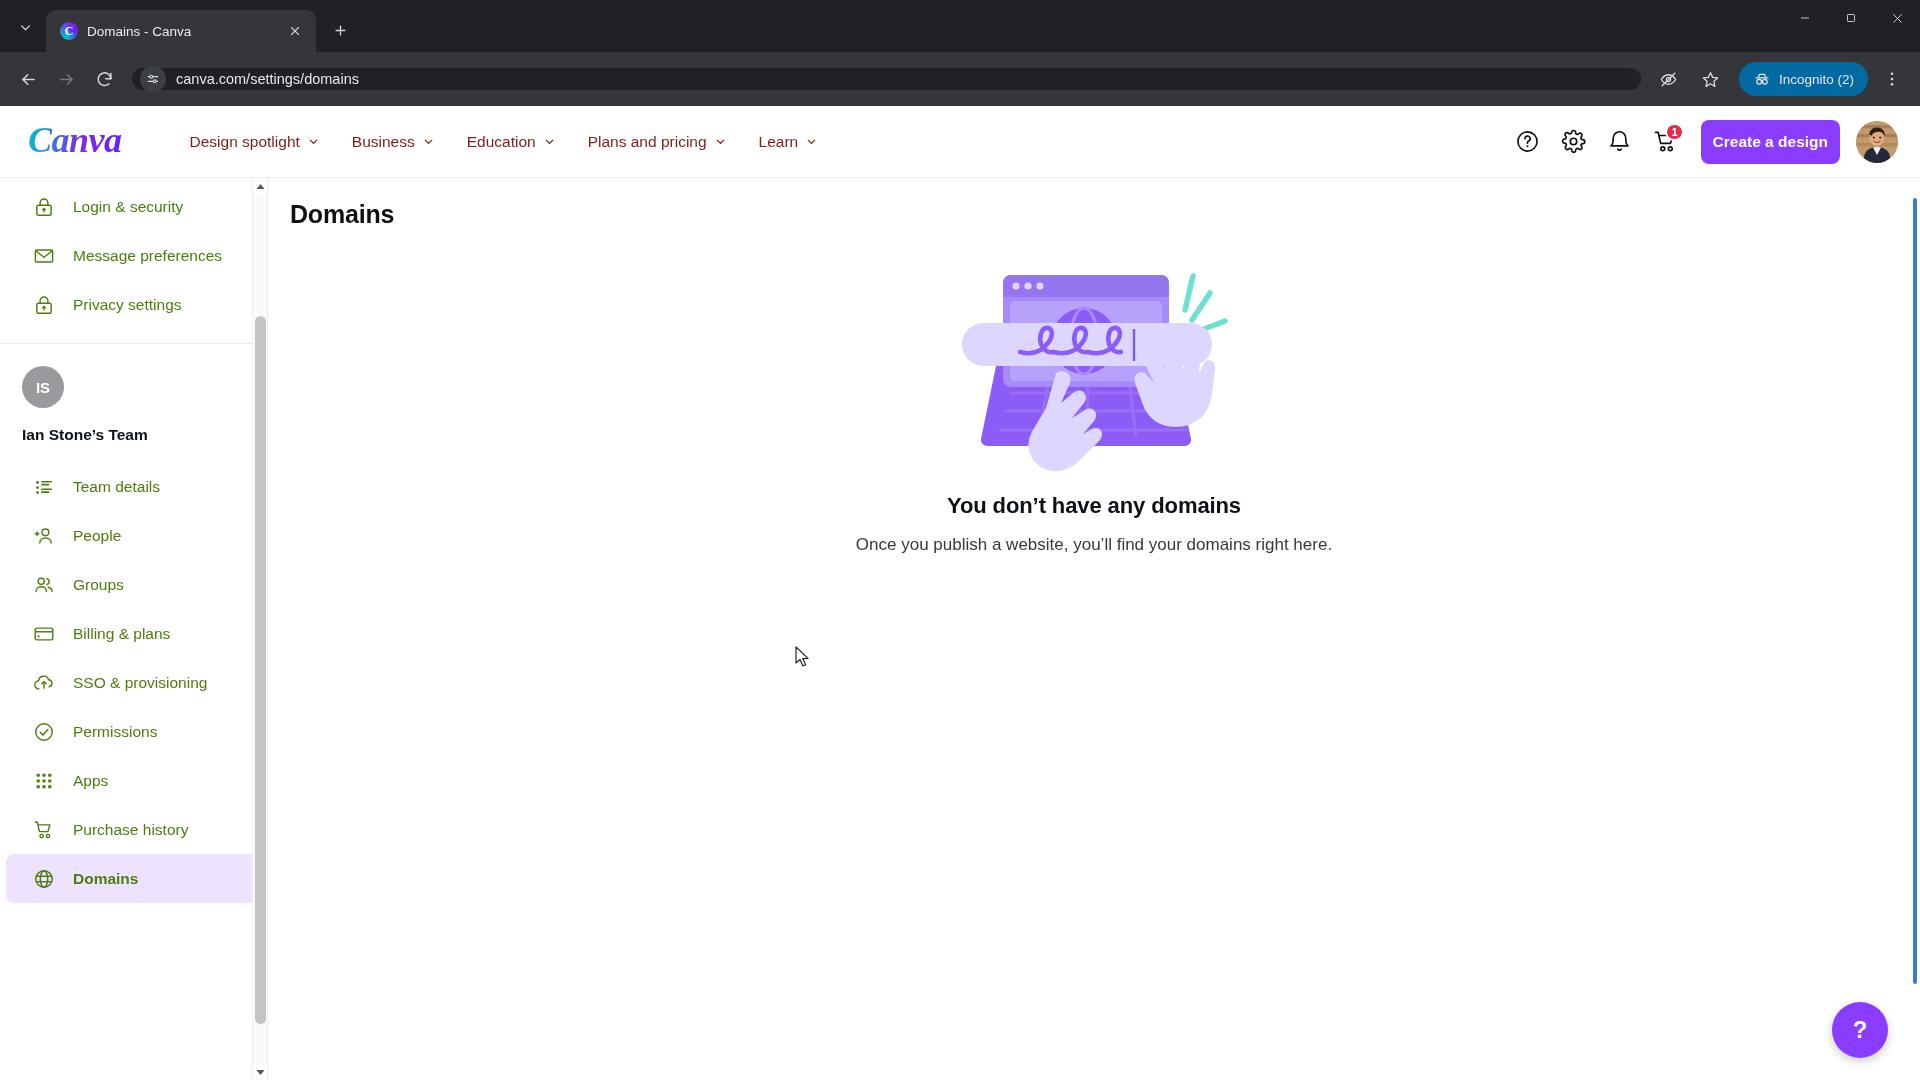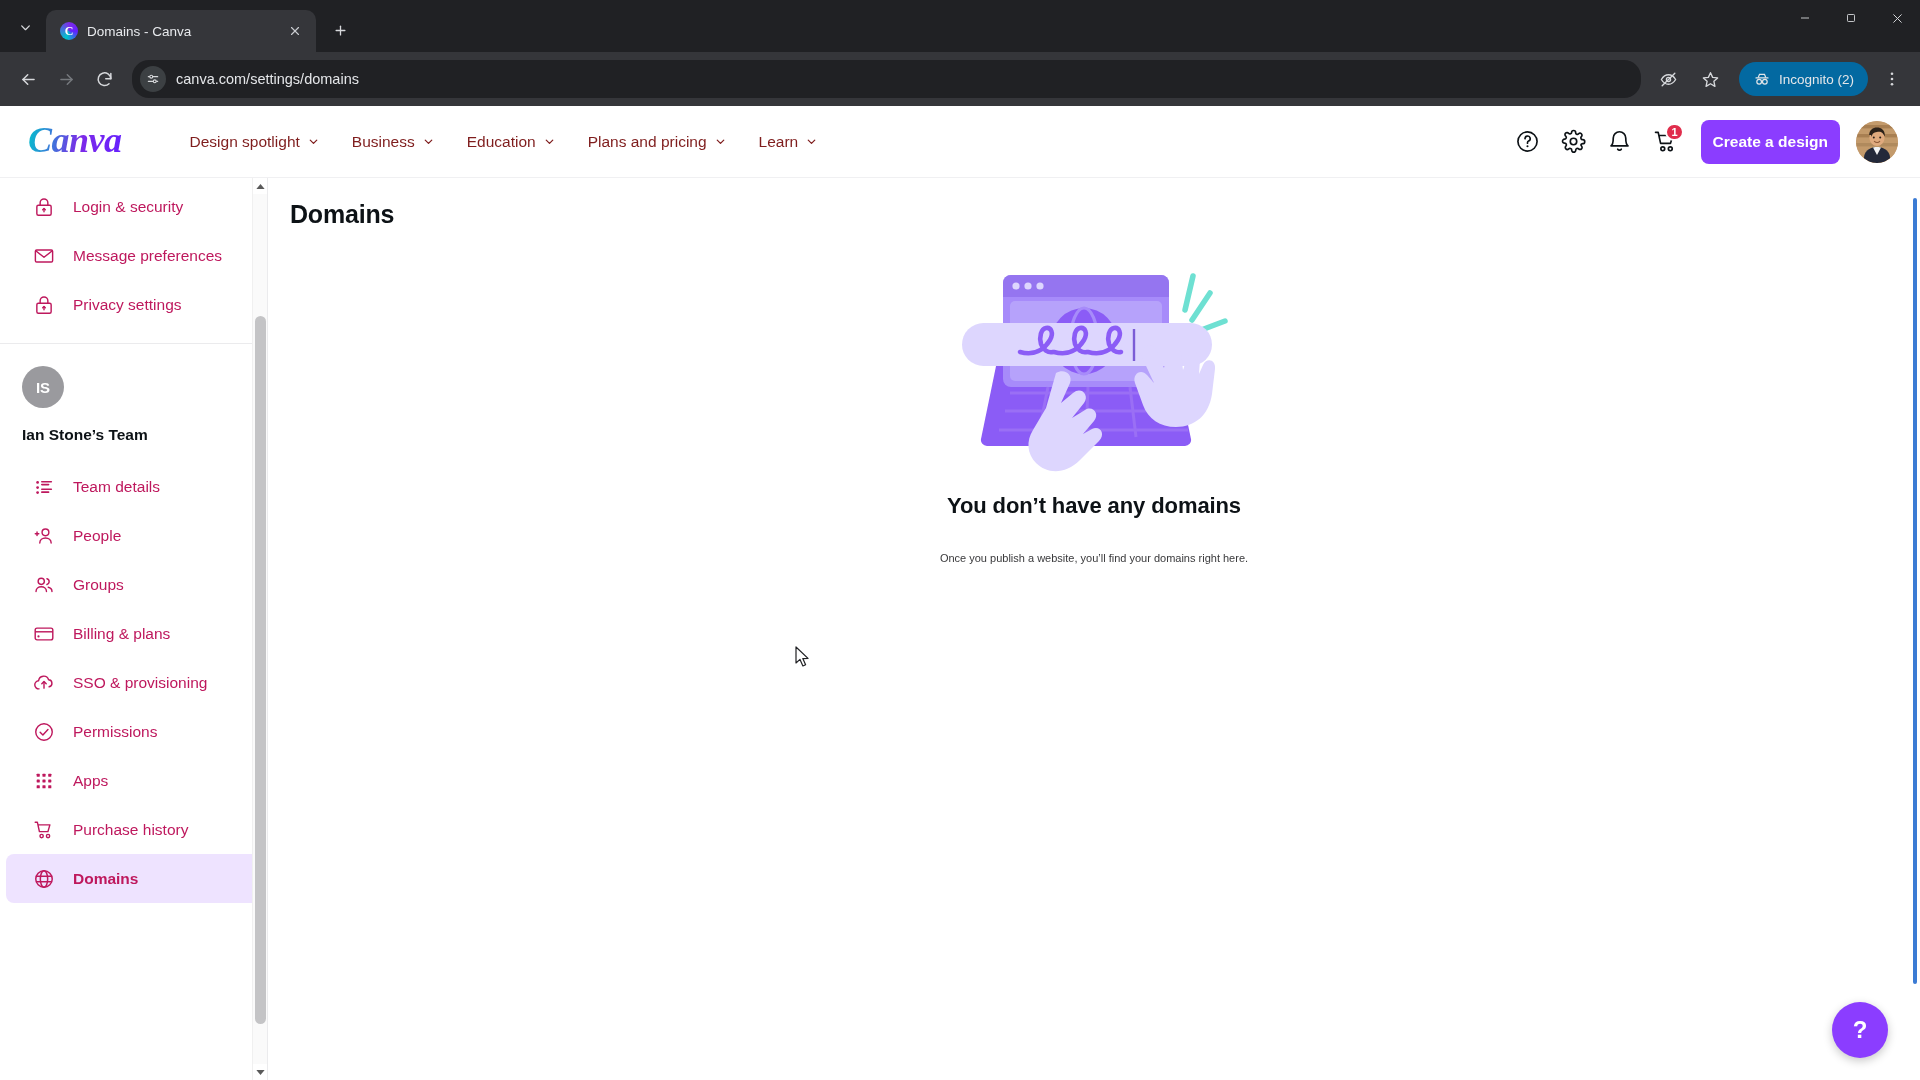--- a/index.html
+++ b/index.html
@@ -59,21 +59,21 @@
     height: 54px; background: #35363a;
     display: flex; align-items: center; padding: 0 10px; gap: 2px;
   }
   .tb-btn {
     width: 36px; height: 36px; border-radius: 50%;
     display: flex; align-items: center; justify-content: center;
     color: #d6d8db; flex: 0 0 auto;
   }
   .tb-btn.disabled { color: #76797d; }
   .omnibox {
-    flex: 1 1 auto; height: 38px; background: #202124; border-radius: 17px;
+    flex: 1 1 auto; height: 22px; background: #202124; border-radius: 17px;
     display: flex; align-items: center; gap: 10px; margin: 0 8px;
     padding: 0 12px 0 8px; min-width: 0;
   }
   .omni-icon {
     width: 26px; height: 26px; border-radius: 50%; background: #3c4043;
     display: flex; align-items: center; justify-content: center; flex: 0 0 auto;
     color: #d6d8db;
   }
   .omni-url {
     color: #e4e6e9; font-size: 14.5px; white-space: nowrap;
@@ -135,21 +135,21 @@
 
   
   .sidebar {
     width: 268px; flex: 0 0 268px; background: #fff;
     border-right: 1px solid #ebebed; position: relative;
     padding-top: 4px; overflow: hidden;
   }
   .side-item {
     display: flex; align-items: center; gap: 18px;
     height: 49px; padding: 0 20px 0 26px;
-    font-size: 15.5px; color: #be185d;
+    font-size: 15.5px; color: #4d7c0f;
     border-radius: 8px; margin: 0 6px;
   }
   .side-item.active { background: #eee3ff; font-weight: bold; }
   .side-item .ico { width: 23px; height: 23px; flex: 0 0 auto; display: flex; align-items: center; justify-content: center; }
   .side-divider { height: 1px; background: #ebebed; margin: 14px 0 0 0; }
   .team-row {
     display: flex; gap: 18px;
     padding: 22px 20px 18px 22px;
     flex-direction: column;
   }
@@ -184,21 +184,21 @@
     padding: 22px 0 0 22px; letter-spacing: -0.2px;
   }
   .empty-wrap {
     display: flex; flex-direction: column; align-items: center;
     margin-top: 34px;
   }
   .empty-head {
     font-size: 22px; font-weight: bold; color: #0d1216;
     letter-spacing: -0.1px;
   }
-  .empty-sub { font-size: 11px; color: #39393b; margin-top: 33px; }
+  .empty-sub { font-size: 17px; color: #39393b; margin-top: 16px; }
 
   .page-edge {
     position: absolute; right: 3px; top: 20px; bottom: 96px;
     width: 4px; background: #3b7bd4; border-radius: 2px;
   }
   .help-fab {
     position: absolute; right: 32px; bottom: 22px;
     width: 56px; height: 56px; border-radius: 50%;
     background: #8b3dff; color: #fff;
     display: flex; align-items: center; justify-content: center;

